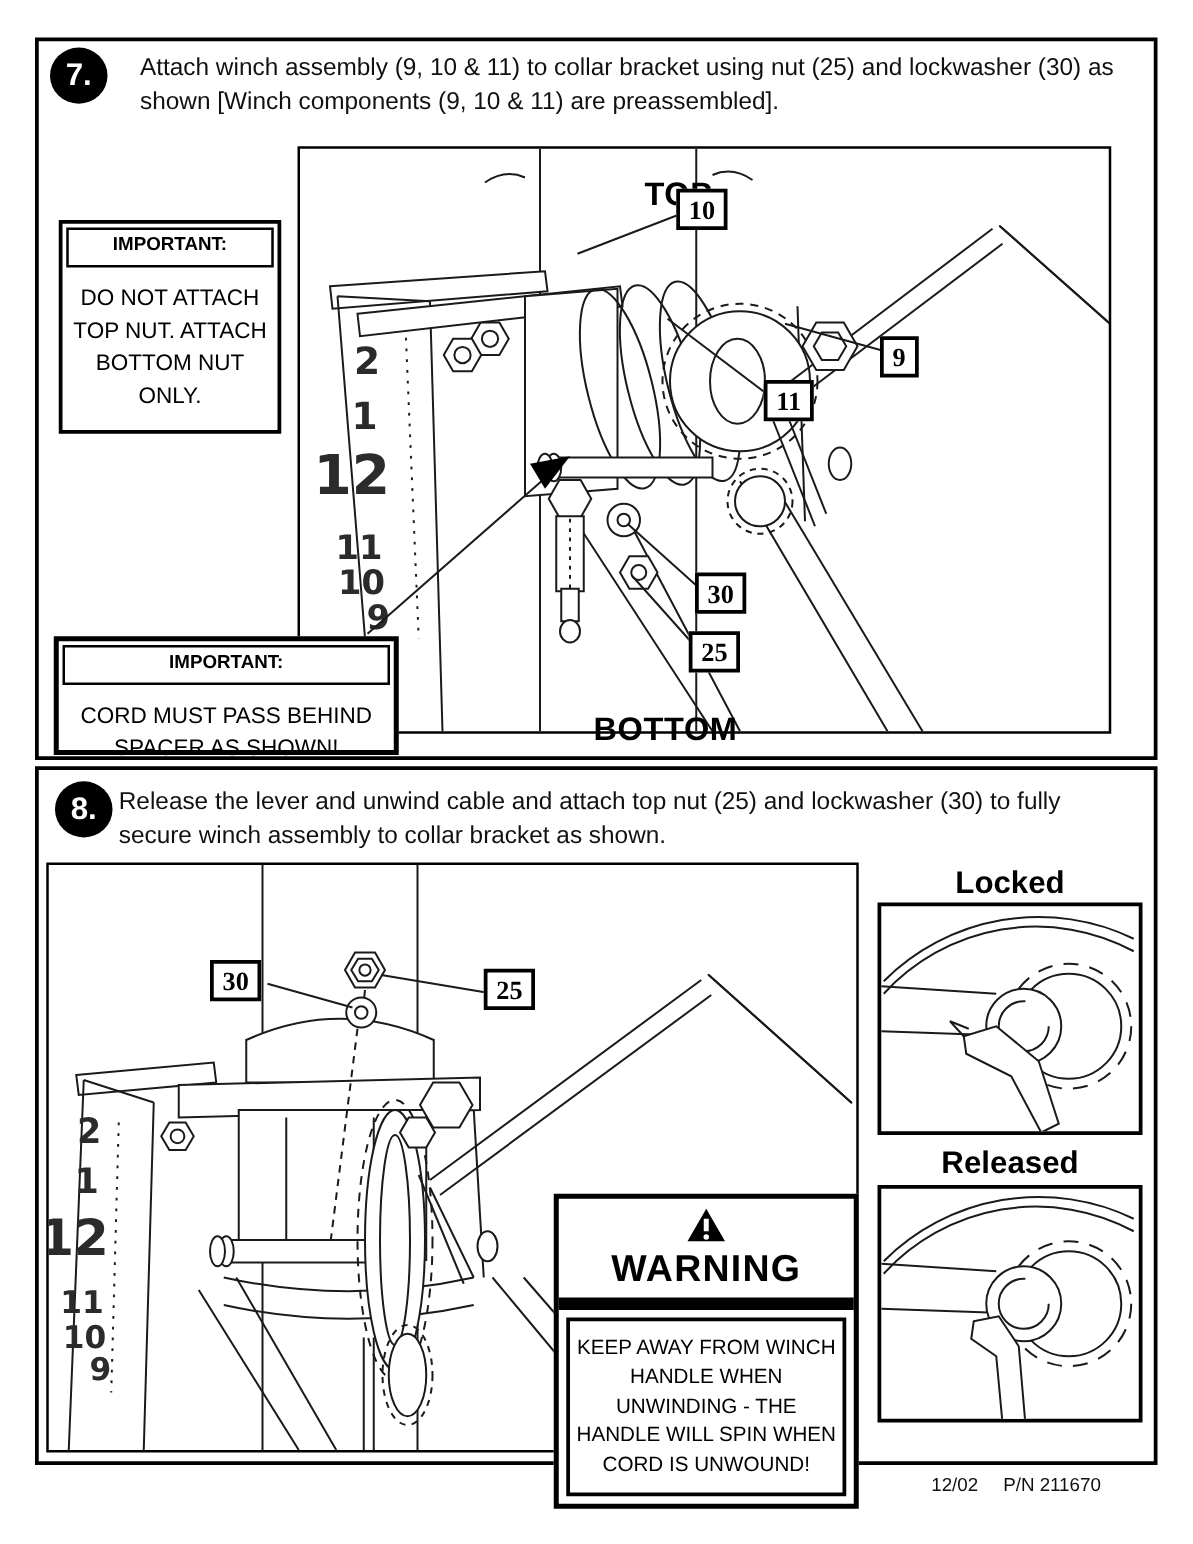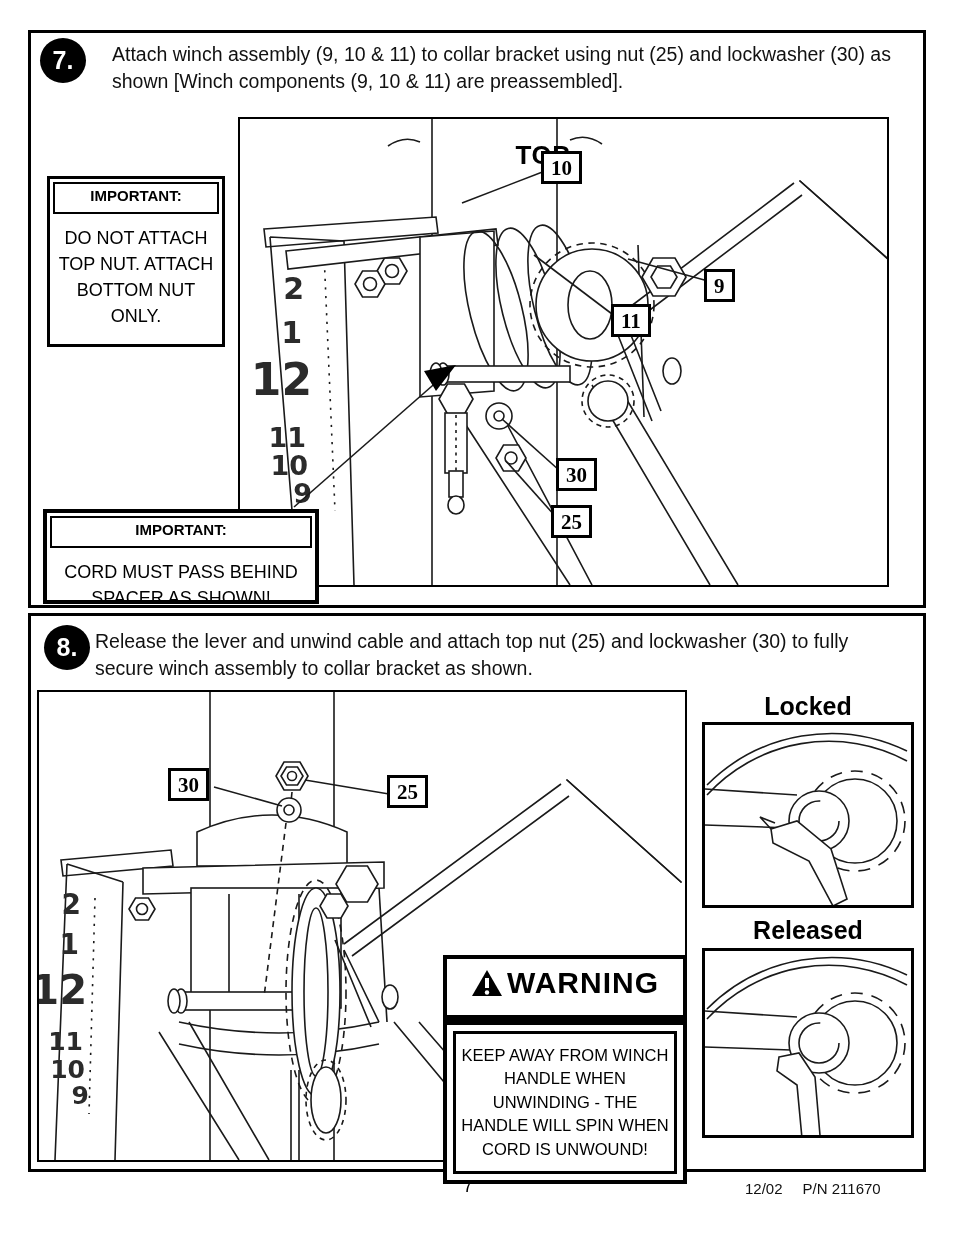--- a/index.html
+++ b/index.html
@@ -29,21 +29,21 @@
              line-height:26px; padding:1px 7px 0; text-align:center; }
   .biglabel { position:absolute; font-weight:bold; font-size:26px; letter-spacing:0.5px;
               text-align:right; z-index:3;margin-top:19px; }
 
   .panel-label { position:absolute; width:212px; text-align:center; font-weight:bold;
                  font-size:25px; }
   .panel-box { position:absolute; width:212px; border:3px solid #000; background:#fff; }
 
   .warnbox { position:absolute; width:244px; border:4px solid #000; background:#fff; z-index:7; }
   .warn-head { display:flex; align-items:center; justify-content:center; gap:4px;
-               padding:7px 2px 15px; }
+               padding:7px 2px 5px;flex-direction:column; }
   .warn-title { font-weight:bold; font-size:30px; letter-spacing:1px; }
   .warn-bar { height:10px; background:#000; }
   .warn-body { border:3px solid #000; margin:6px; padding:10px 4px; text-align:center;
                font-size:16.5px; line-height:1.42; }
 
   .footer-page { position:absolute; font-size:18px; }
   .footer-right { position:absolute; display:flex; gap:20px; font-size:15px; color:#111; }
 
   
   .d path, .d line, .d circle, .d ellipse, .d polygon, .d rect {
@@ -157,20 +157,21 @@
           <path d="M320,352 L262,300"></path>
           <path d="M316,398 L266,342"></path>
         </g>
 
         <g>
           <line x1="54" y1="388" x2="200" y2="260" stroke="#000" stroke-width="9"></line>
           <polygon class="fb" points="216,246 184,252 196,272"></polygon>
         </g>
       </svg>
       <div class="biglabel" style="left:180px; top:2px; width:150px;">TOP</div>
+      <div class="biglabel" style="left:150px; top:430px; width:200px;">BOTTOM</div>
       <div class="callout" style="left:301px; top:32px;">10</div>
       <div class="callout" style="left:464px; top:150px;">9</div>
       <div class="callout" style="left:371px; top:185px;">11</div>
       <div class="callout" style="left:316px; top:339px;">30</div>
       <div class="callout" style="left:311px; top:386px;">25</div>
     </div>
 
     <div class="impbox" style="left:12px; top:476px; width:276px; height:95px; border-width:4px;">
       <div class="imp-title">IMPORTANT:</div>
       <div class="imp-body">CORD MUST PASS BEHIND SPACER AS SHOWN!</div>

